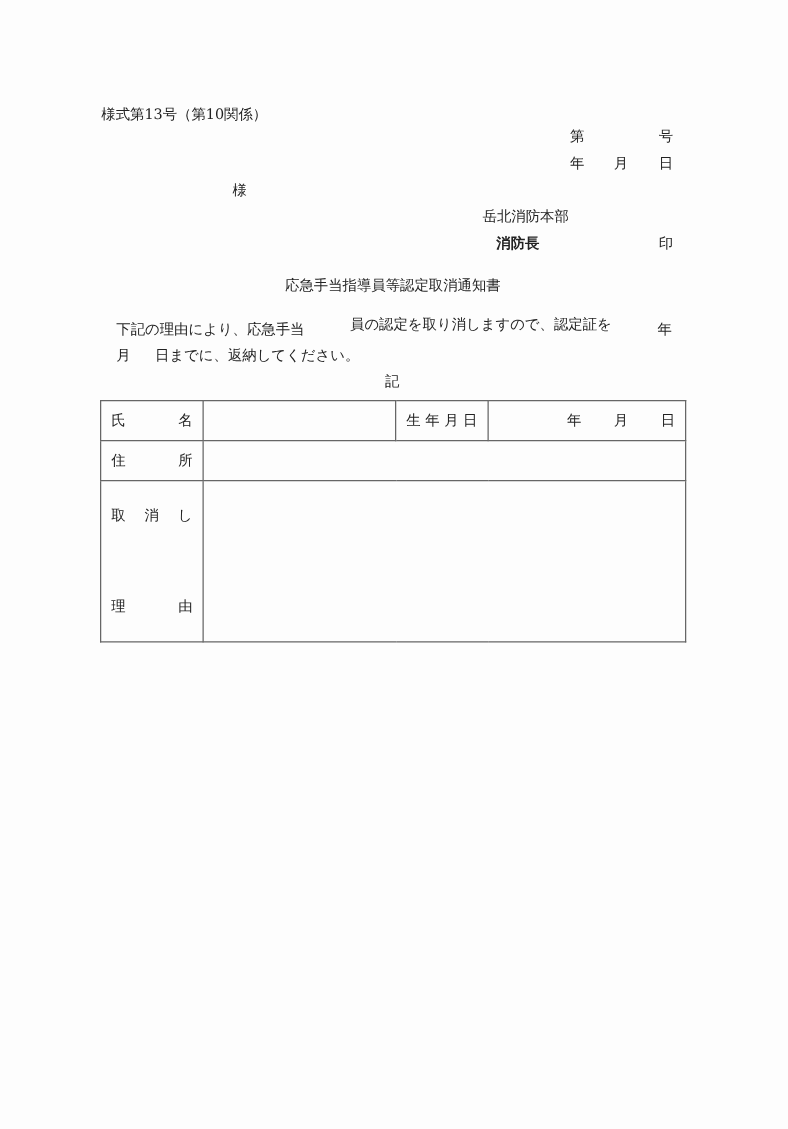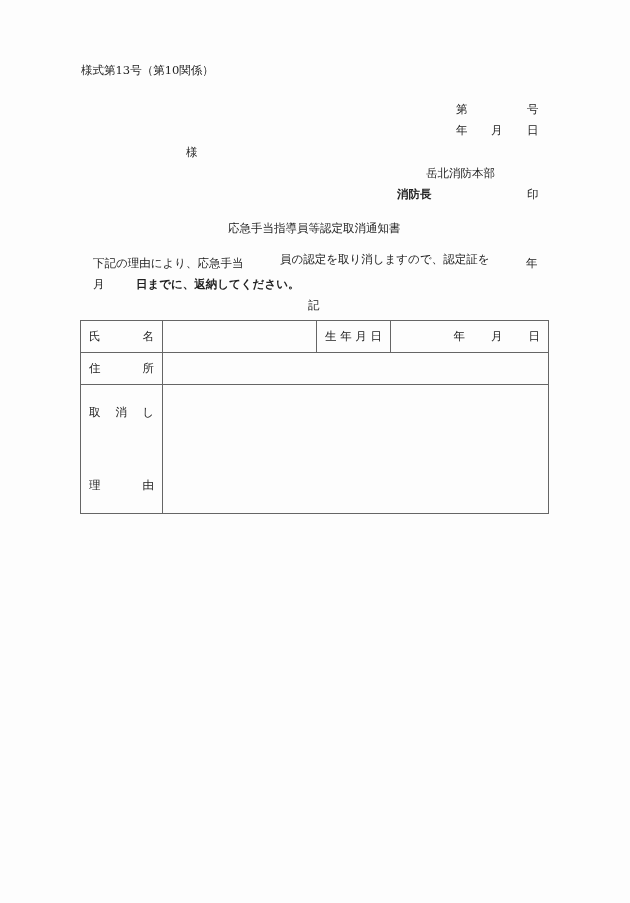--- a/index.html
+++ b/index.html
@@ -6,36 +6,36 @@
     body {
       width: 630px; height: 903px;
       background: #fdfdfd;
       position: relative;
       font-family: "DejaVu Serif", "Liberation Serif", serif;
       color: #222;
       font-size: 11.5px;
       overflow: hidden;
     }
     .abs { position: absolute; white-space: nowrap; line-height: 1; }
-    .form-number { left: 81px; top: 65px; }
+    .form-number { left: 81px; top: 86px; }
     .doc-no-dai { left: 456px; top: 104px; }
     .doc-no-go { left: 527px; top: 104px; }
     .date-nen { left: 456px; top: 125px; }
     .date-tsuki { left: 491px; top: 125px; }
     .date-hi { left: 527px; top: 125px; }
     .addressee-sama { left: 186px; top: 147px; }
-    .issuer-org { left: 386px; top: 168px; margin-left: 40px; }
+    .issuer-org { left: 386px; top: 168px; }
     .issuer-title { left: 397px; top: 189px; font-weight: bold; }
     .issuer-seal { left: 527px; top: 189px; }
     .doc-title { left: 228px; top: 223px; }
     .body-l1a { left: 93px; top: 258px; text-align: center; }
     .body-l1b { left: 280px; top: 254px; }
     .body-l1c { left: 526px; top: 258px; }
     .body-l2a { left: 93px; top: 279px; }
-    .body-l2b { left: 136px; top: 279px; font-weight: bold; }
+    .body-l2b { left: 124px; top: 279px; }
     .ki { left: 308px; top: 300px; }
 
     table.form {
       position: absolute; left: 80px; top: 320px;
       width: 468px;
       border-collapse: collapse;
       table-layout: fixed;
     }
     table.form td {
       border: 1px solid #666;

